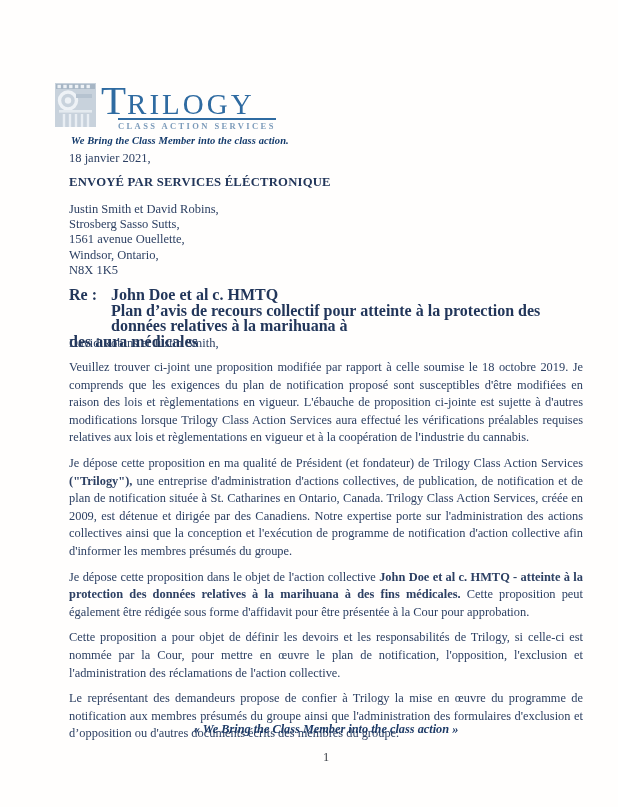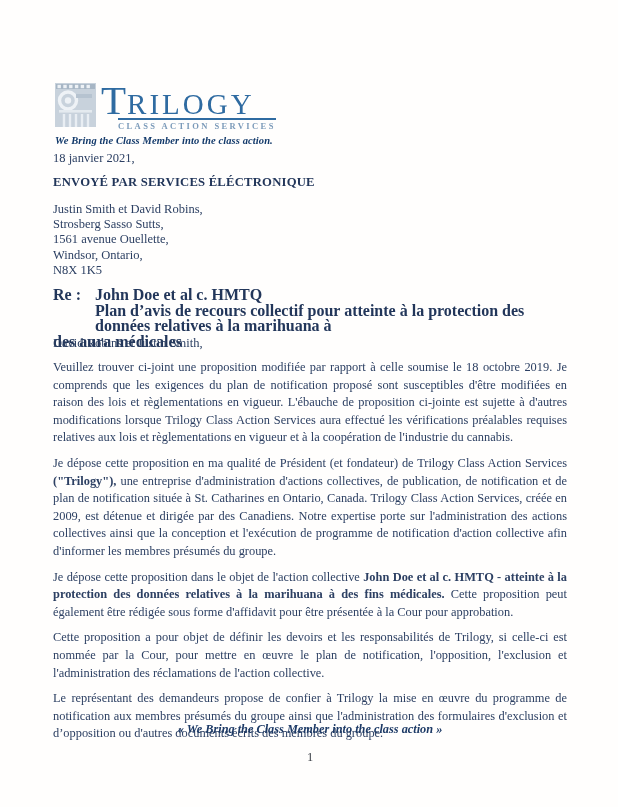--- a/index.html
+++ b/index.html
@@ -7,38 +7,39 @@
     --subtitle:#7b9ab9;
     --ink:#2d4063;
     --dark-ink:#22365a;
   }
   html,body{margin:0;padding:0;background:#ffffff;}
   .sheet{
     position:relative;width:618px;height:807px;background:#fffefd;
     font-family:"Liberation Serif","DejaVu Serif",serif;color:var(--ink);
     overflow:hidden;
   }
-  .abs{position:absolute;}
+  .abs{position:absolute;margin-left:16px;}
   .bold{font-weight:bold;}
 
   
   .logo-block{position:absolute;left:55px;top:83px;}
   .logo-row{display:flex;align-items:flex-start;}
   .logo-icon{width:41px;height:44px;display:block;}
   .wordmark-wrap{margin-left:5px;}
   .wordmark{color:var(--brand);line-height:0.85;white-space:nowrap;letter-spacing:3px;font-size:29px;}
   .wordmark .initial{font-size:41px;letter-spacing:1px;}
   .logo-subtitle{
     margin-left:17px;margin-top:0px;border-top:2.5px solid var(--brand);
     padding-top:1.5px;font-size:8.5px;letter-spacing:2.4px;color:var(--subtitle);
     width:max-content;font-weight:bold;
   }
   .tagline{
     margin-top:4px;font-size:10.5px;font-weight:bold;font-style:italic;color:#133a6b;
     letter-spacing:0.1px;
+    margin-left:16px;
   }
 
   
   .date-line{left:53px;top:151px;font-size:12.5px;}
   .delivery-line{left:53px;top:175px;font-size:12.7px;font-weight:bold;color:var(--dark-ink);letter-spacing:0.2px;}
   .address-block{left:53px;top:202px;font-size:12.5px;line-height:15.2px;}
   .re-block{left:53px;top:287px;width:514px;font-size:16px;line-height:15.5px;color:var(--dark-ink);}
   .re-row .re-label{display:inline-block;width:42px;font-weight:bold;}
   .re-indented{padding-left:42px;}
   .salutation{left:53px;top:336px;font-size:12.5px;}

